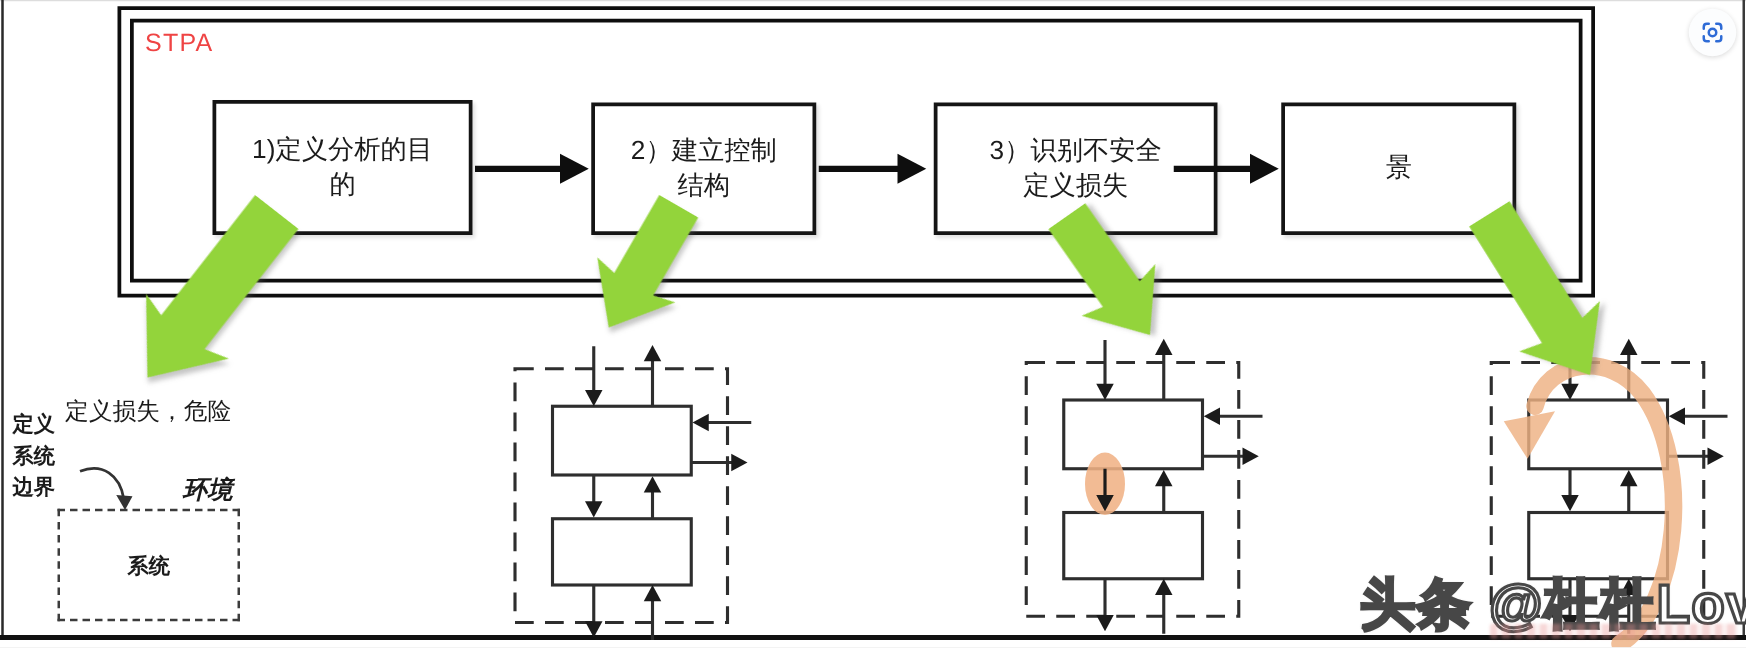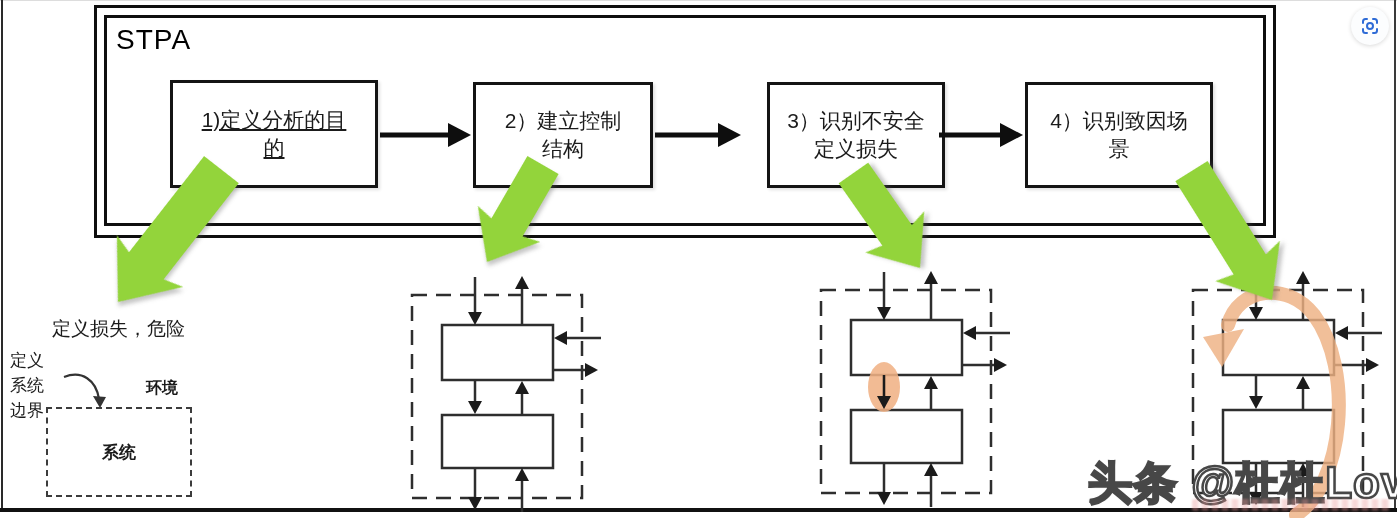--- a/index.html
+++ b/index.html
@@ -24,49 +24,49 @@
   .stpa-outer {
     position:absolute; left:94px; top:5px; width:1182px; height:233px;
     border:3px solid #0e0e0e; background:transparent;
   }
   .stpa-inner {
     position:absolute; left:104px; top:15px; width:1162px; height:211px;
     border:3px solid #0e0e0e; background:transparent;
   }
   .stpa-title {
     position:absolute; left:116px; top:24px;
-    font-size:28px; letter-spacing:1px; color:#000000;
+    font-size:20px; letter-spacing:1px; color:#ef4444;
   }
 
   
   .step {
     position:absolute;
     border:3px solid #141414;
     background:#ffffff;
     display:flex; flex-direction:column; align-items:center; justify-content:center;
     font-size:21px; line-height:1.32; text-align:center;
     box-shadow:2px 2px 3px rgba(0,0,0,0.12);
     z-index:4;
   }
-  .step-1 { left:170px; top:80px; width:208px; height:108px;text-decoration:underline; }
+  .step-1 { left:170px; top:80px; width:208px; height:108px; }
   .step-2 { left:473px; top:82px; width:180px; height:106px; }
-  .step-3 { left:747px; top:82px; width:178px; height:106px;margin-left:20px; }
+  .step-3 { left:747px; top:82px; width:227px; height:106px; }
   .step-4 { left:1025px; top:82px; width:188px; height:106px; }
 
   
   .overlay { position:absolute; left:0; top:0; z-index:10; pointer-events:none; }
   .green-arrow { filter: drop-shadow(3px 3px 2px rgba(90,90,90,0.35)); }
 
   
   .csd-panel { position:absolute; z-index:5; }
 
   
   .p1-caption { position:absolute; left:52px; top:316px; font-size:19px; z-index:5; }
-  .p1-boundary { position:absolute; left:10px; top:348px; font-size:17px; line-height:25px; z-index:5; }
-  .p1-env { position:absolute; left:146px; top:378px; font-size:16px; font-weight:bold; z-index:5; }
+  .p1-boundary { position:absolute; left:10px; top:327px; font-size:17px; line-height:25px; z-index:5;font-weight:bold; }
+  .p1-env { position:absolute; left:146px; top:378px; font-size:20px; font-weight:bold; z-index:5;font-style:italic; }
   .p1-dashed {
     position:absolute; left:46px; top:407px; width:146px; height:90px;
     border:2px dashed #3c3c3c; z-index:5;
   }
   .p1-sys {
     position:absolute; left:46px; top:407px; width:146px; height:90px;
     display:flex; align-items:center; justify-content:center;
     font-size:17px; font-weight:bold; z-index:6;
   }
   .p1-arrow { position:absolute; left:58px; top:366px; z-index:6; }
@@ -116,21 +116,20 @@
   </div>
   <div class="step step-2">
     <span>2）建立控制</span>
     <span>结构</span>
   </div>
   <div class="step step-3">
     <span>3）识别不安全</span>
     <span>定义损失</span>
   </div>
   <div class="step step-4">
-    <span>4）识别致因场</span>
     <span>景</span>
   </div>
 
   <svg width="0" height="0" style="position:absolute" aria-hidden="true">
     <defs>
       <g id="csd" stroke="#2e2e2e" fill="none">
         <rect x="7" y="23" width="170" height="203" stroke-width="2.5" stroke-dasharray="15 9"></rect>
         <rect x="37" y="53" width="111" height="55" fill="#ffffff" stroke-width="2.5"></rect>
         <rect x="37" y="143" width="111" height="53" fill="#ffffff" stroke-width="2.5"></rect>
 

